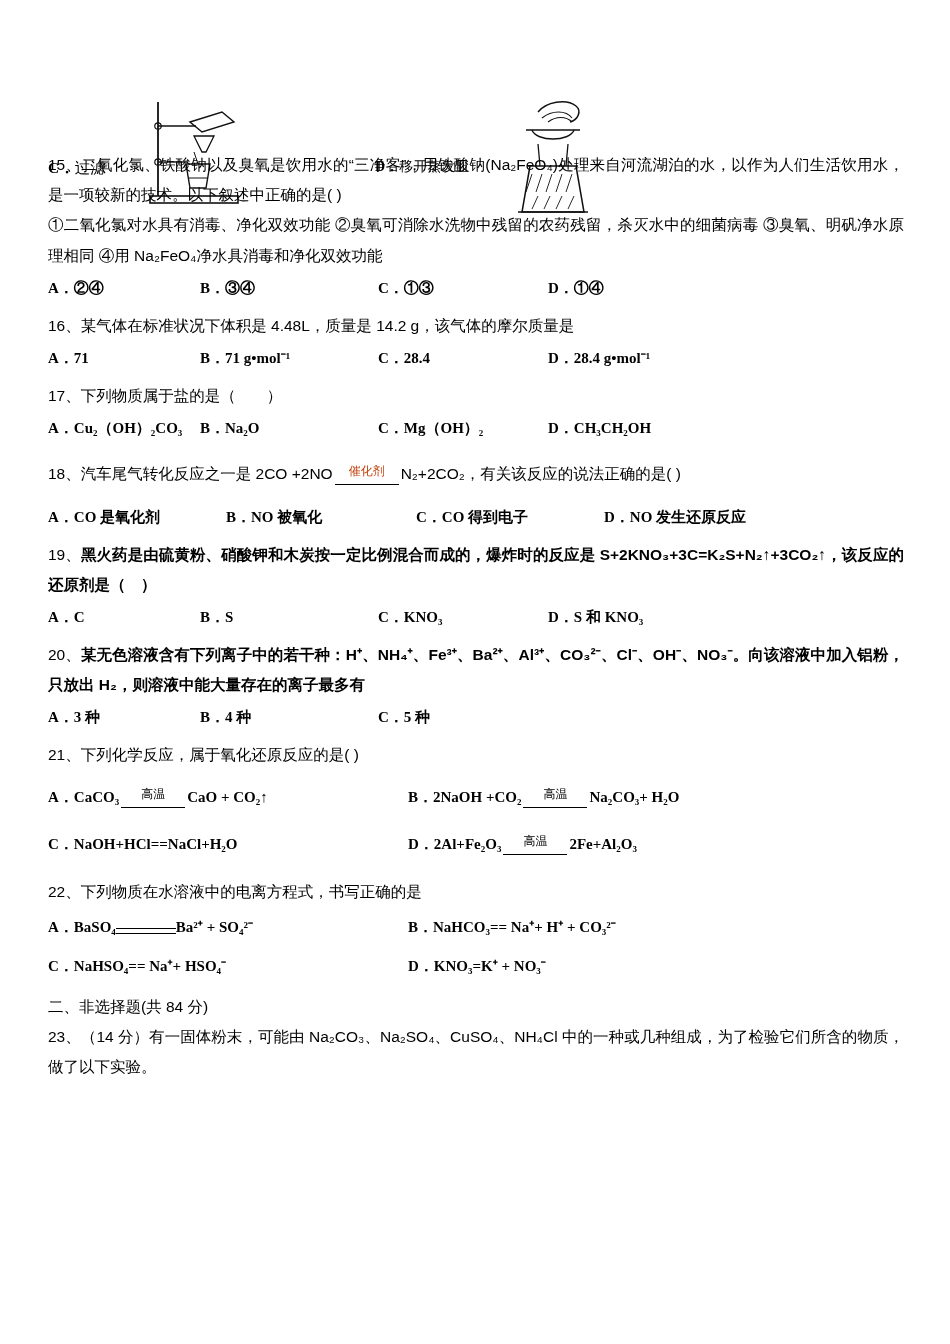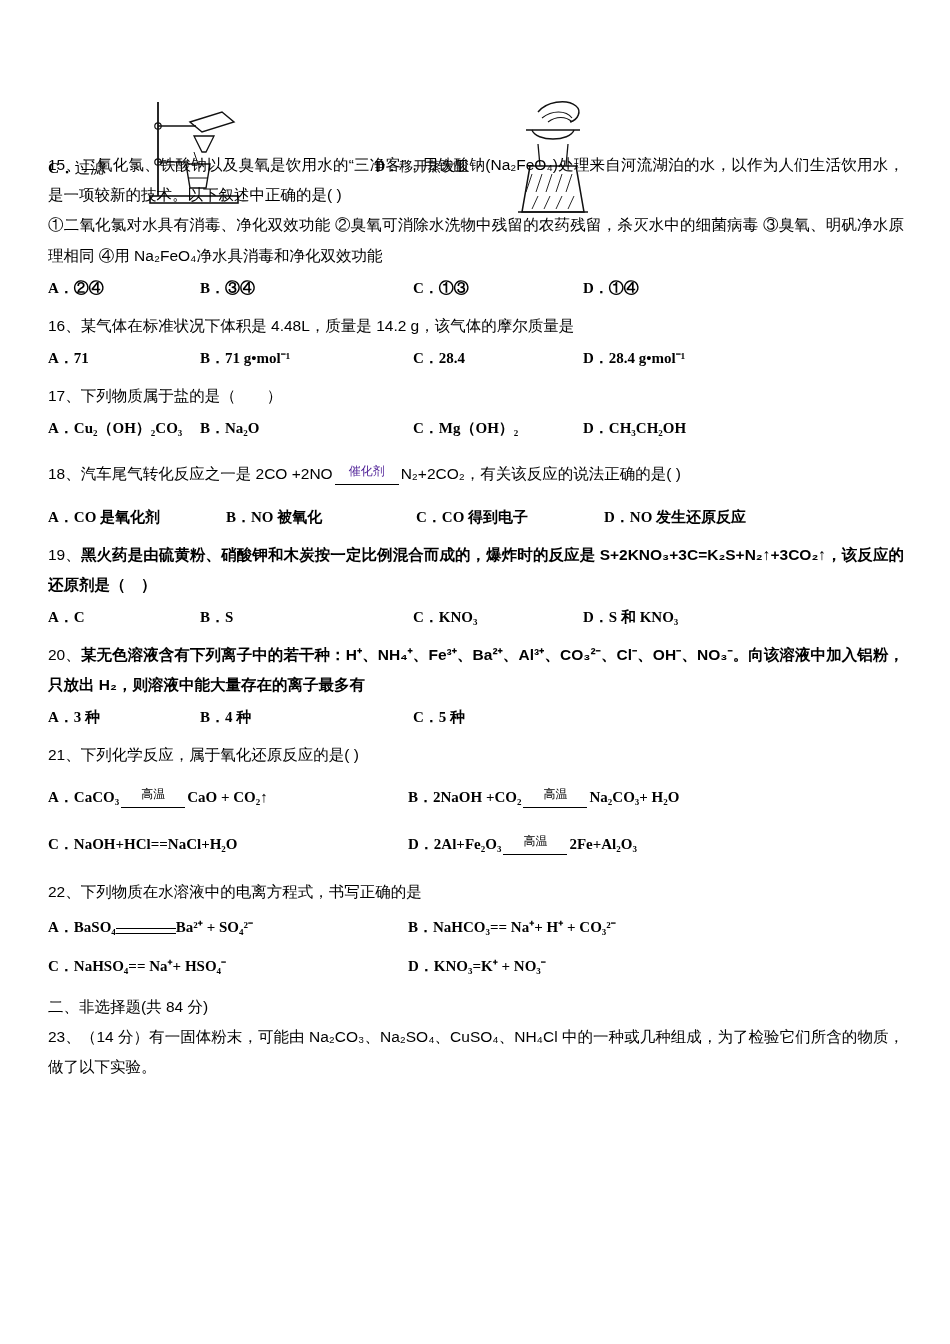--- a/index.html
+++ b/index.html
@@ -42,21 +42,21 @@
     line-height: 2.0;
     font-family: "Liberation Serif", serif;
     font-weight: bold;
     margin: 2px 0 2px 0;
   }
   .opts > div {
     flex: 0 0 auto;
   }
   .o1 { width: 152px; }
   .o2 { width: 178px; }
-  .o3 { width: 170px; margin-left: 35px; }
+  .o3 { width: 170px; }
   .o4 { width: 180px; }
   .opts2 {
     display: flex;
     font-size: 15px;
     line-height: 2.2;
     font-family: "Liberation Serif", serif;
     font-weight: bold;
     margin: 6px 0 6px 0;
   }
   .h1 { width: 360px; }
@@ -133,21 +133,21 @@
   .opt-d-dish .lbl-cn {
     font-family: "Liberation Sans", sans-serif;
     font-weight: normal;
   }
   .fig {
     position: absolute;
   }
   .catalyst-label {
     font-family: "Liberation Sans", sans-serif;
     font-size: 13px;
-    color: #4c1d95;
+    color: #c2410c;
   }
 </style>
 </head>
 <body>
 
 <div class="page">
 
   <div class="topline">
 
     <div class="opt-c-filter">

